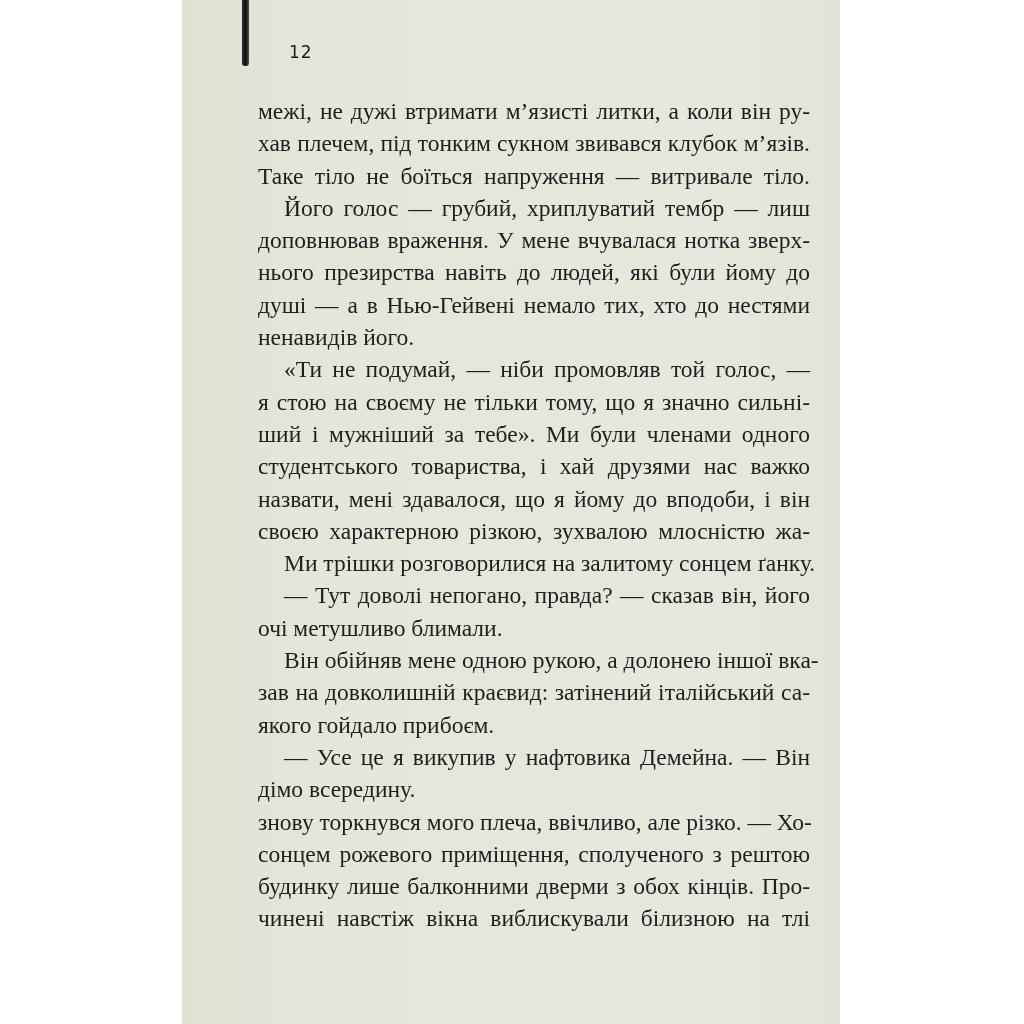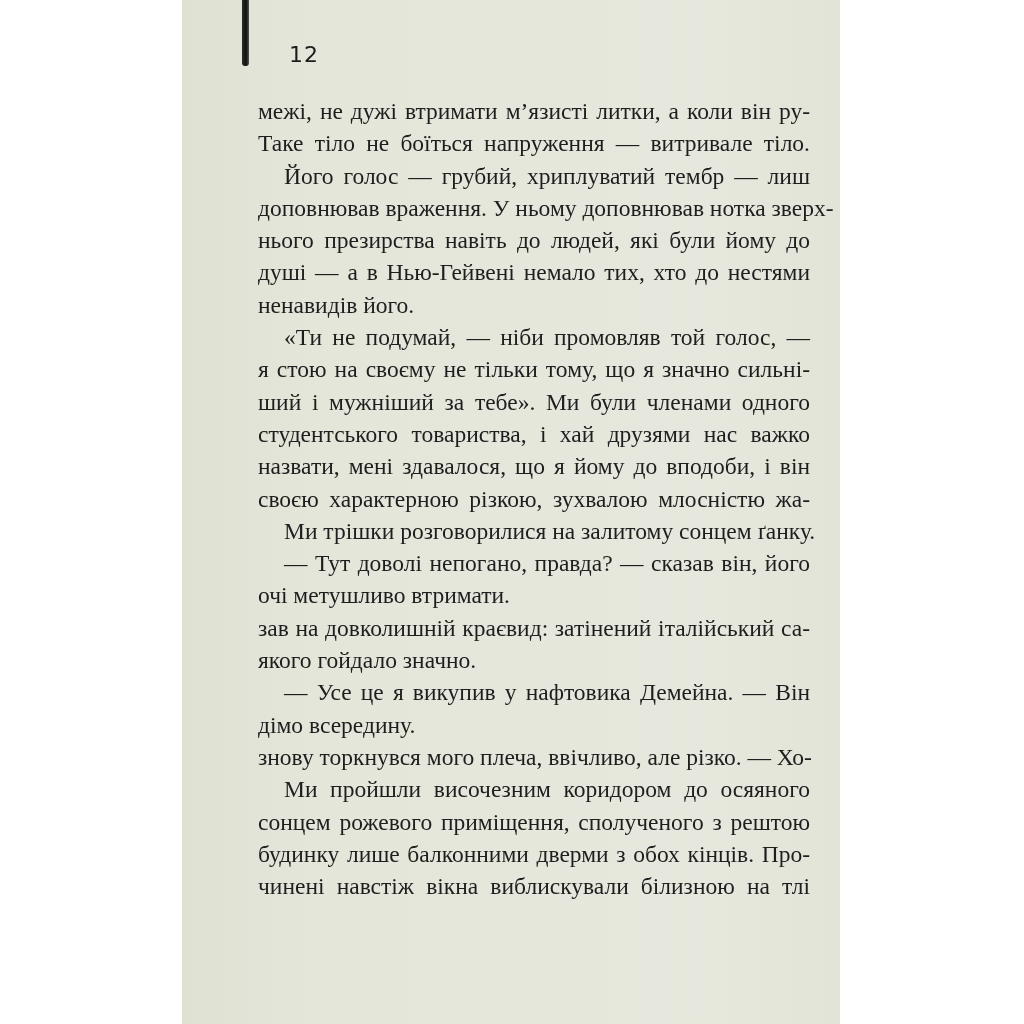--- a/index.html
+++ b/index.html
@@ -27,21 +27,21 @@
       height: 66px;
       background: linear-gradient(90deg, #2a2a2a, #111 60%, #555);
       border-bottom-left-radius: 3px;
       border-bottom-right-radius: 3px;
     }
     .page-number {
       position: absolute;
       left: 107px;
       top: 42px;
       font-family: "DejaVu Sans", sans-serif;
-      font-size: 22px;
+      font-size: 17px;
       color: #1c1c1c;
       letter-spacing: 1px;
     }
     .text-block {
       position: absolute;
       left: 76px;
       top: 95px;
       width: 552px;
       font-family: "Liberation Serif", serif;
       font-size: 23.5px;
@@ -63,39 +63,40 @@
     }
   </style>
 </head>
 <body>
 
 <div class="page">
   <div class="binding-mark"></div>
   <div class="page-number">12</div>
   <div class="text-block">
     <span class="line">межі, не дужі втримати м’язисті литки, а коли він ру-</span>
+    <span class="line">хав плечем, під тонким сукном звивався клубок м’язів.</span>
     <span class="line">Таке тіло не боїться напруження — витривале тіло.</span>
     <span class="line indent">Його голос — грубий, хриплуватий тембр — лиш</span>
-    <span class="line">доповнював враження. У ньому доповнював нотка зверх-</span>
+    <span class="line">доповнював враження. У мене вчувалася нотка зверх-</span>
     <span class="line">нього презирства навіть до людей, які були йому до</span>
     <span class="line">душі — а в Нью-Гейвені немало тих, хто до нестями</span>
     <span class="line last">ненавидів його.</span>
     <span class="line indent">«Ти не подумай, — ніби промовляв той голос, —</span>
     <span class="line">я стою на своєму не тільки тому, що я значно сильні-</span>
     <span class="line">ший і мужніший за тебе». Ми були членами одного</span>
     <span class="line">студентського товариства, і хай друзями нас важко</span>
     <span class="line">назвати, мені здавалося, що я йому до вподоби, і він</span>
     <span class="line">своєю характерною різкою, зухвалою млосністю жа-</span>
     <span class="line indent">Ми трішки розговорилися на залитому сонцем ґанку.</span>
     <span class="line indent">— Тут доволі непогано, правда? — сказав він, його</span>
-    <span class="line last">очі метушливо втримати.</span>
+    <span class="line last">очі метушливо блимали.</span>
+    <span class="line indent">Він обійняв мене одною рукою, а долонею іншої вка-</span>
     <span class="line">зав на довколишній краєвид: затінений італійський са-</span>
-    <span class="line last">якого гойдало значно.</span>
+    <span class="line last">якого гойдало прибоєм.</span>
     <span class="line indent">— Усе це я викупив у нафтовика Демейна. — Він</span>
     <span class="line last">дімо всередину.</span>
     <span class="line">знову торкнувся мого плеча, ввічливо, але різко. — Хо-</span>
-    <span class="line indent">Ми пройшли височезним коридором до осяяного</span>
     <span class="line">сонцем рожевого приміщення, сполученого з рештою</span>
     <span class="line">будинку лише балконними дверми з обох кінців. Про-</span>
     <span class="line">чинені навстіж вікна виблискували білизною на тлі</span>
 
   </div>
 </div>
 
 </body></html>

